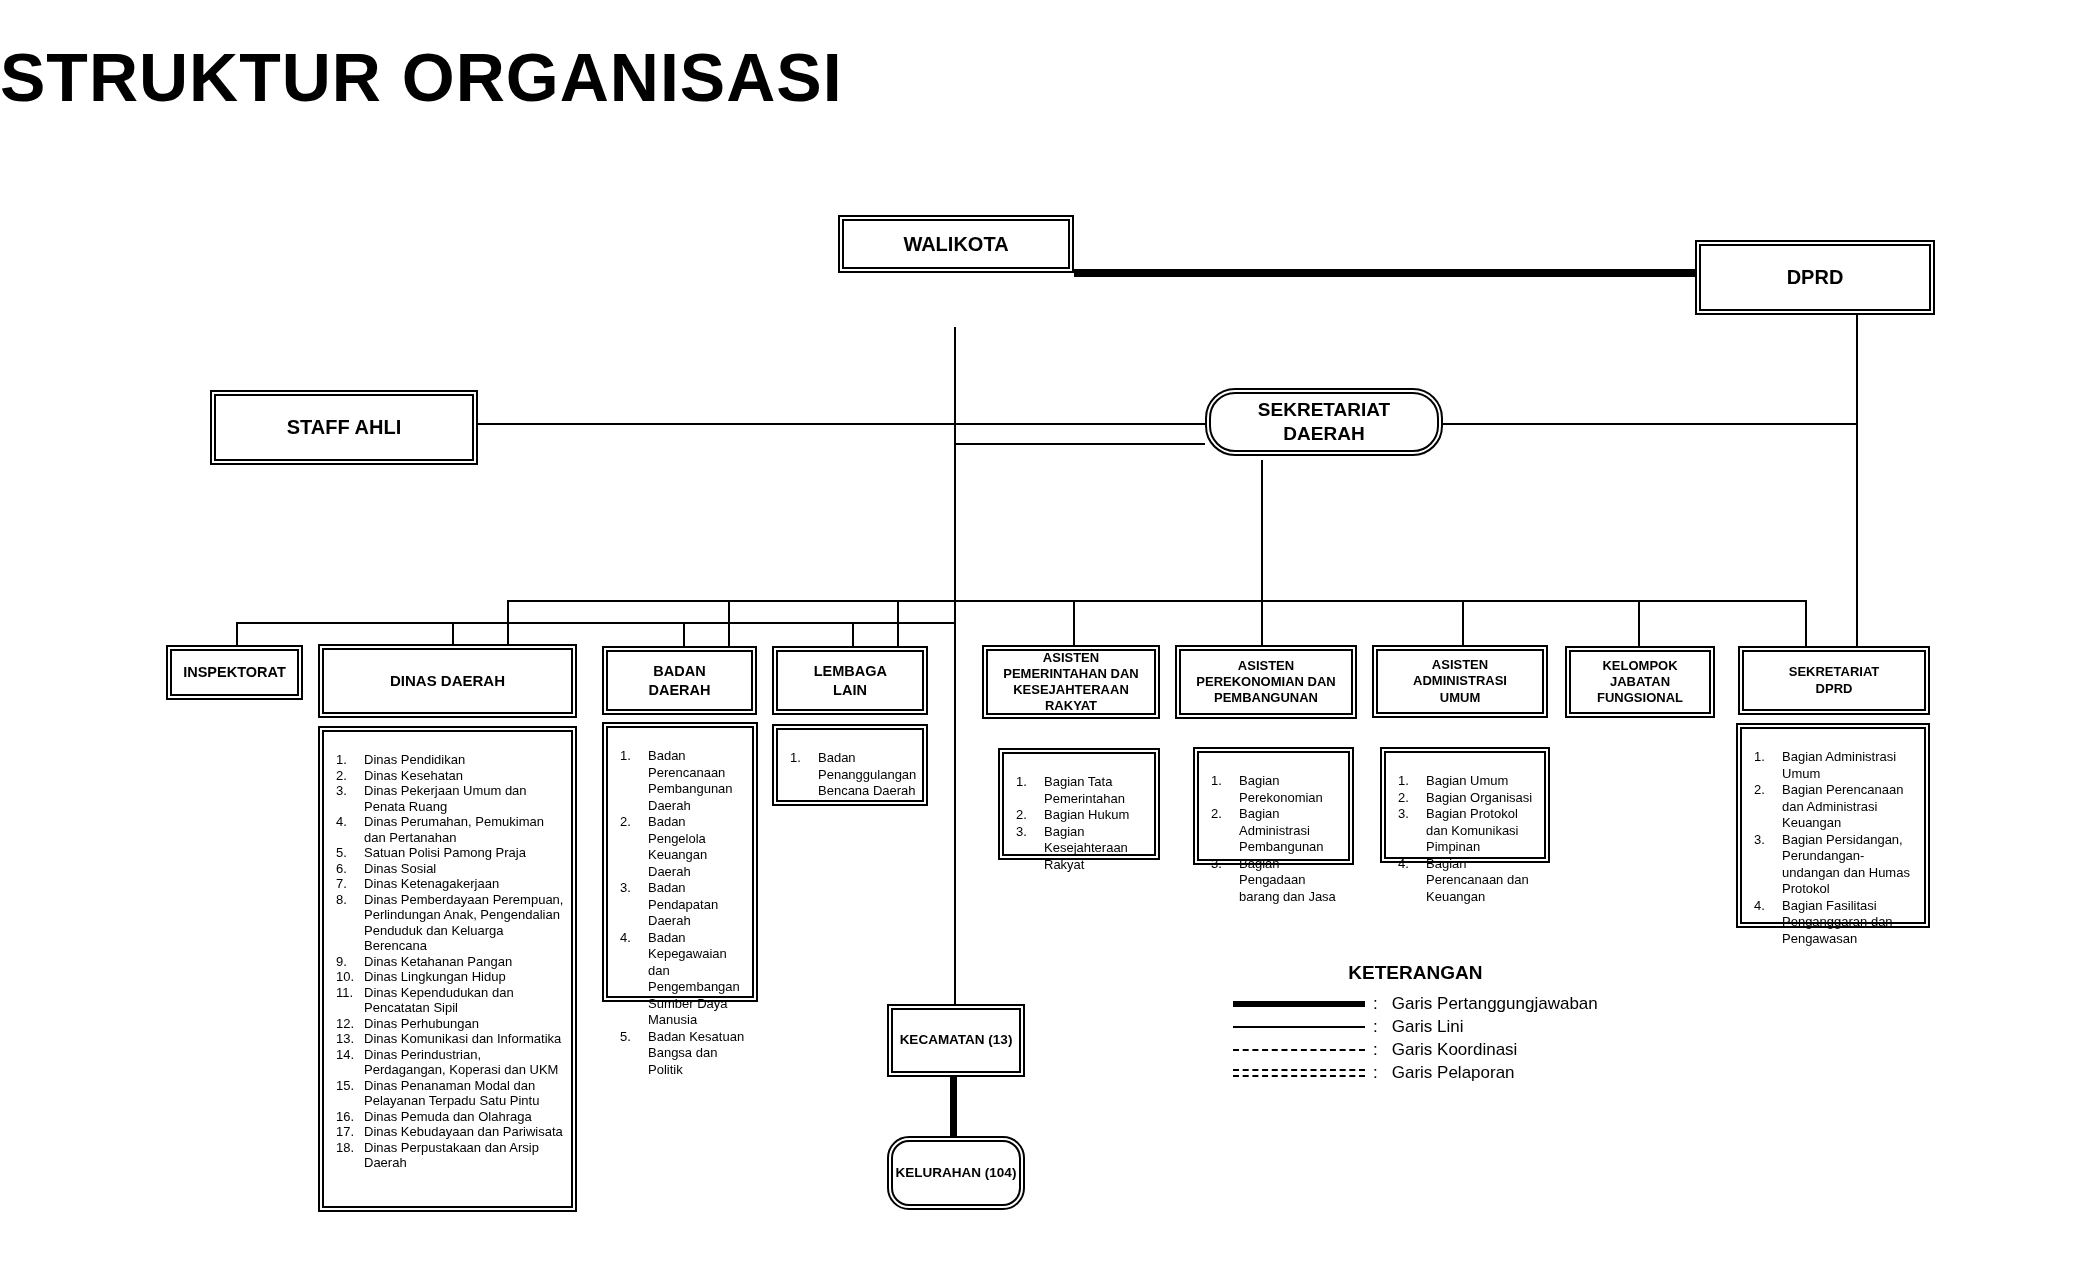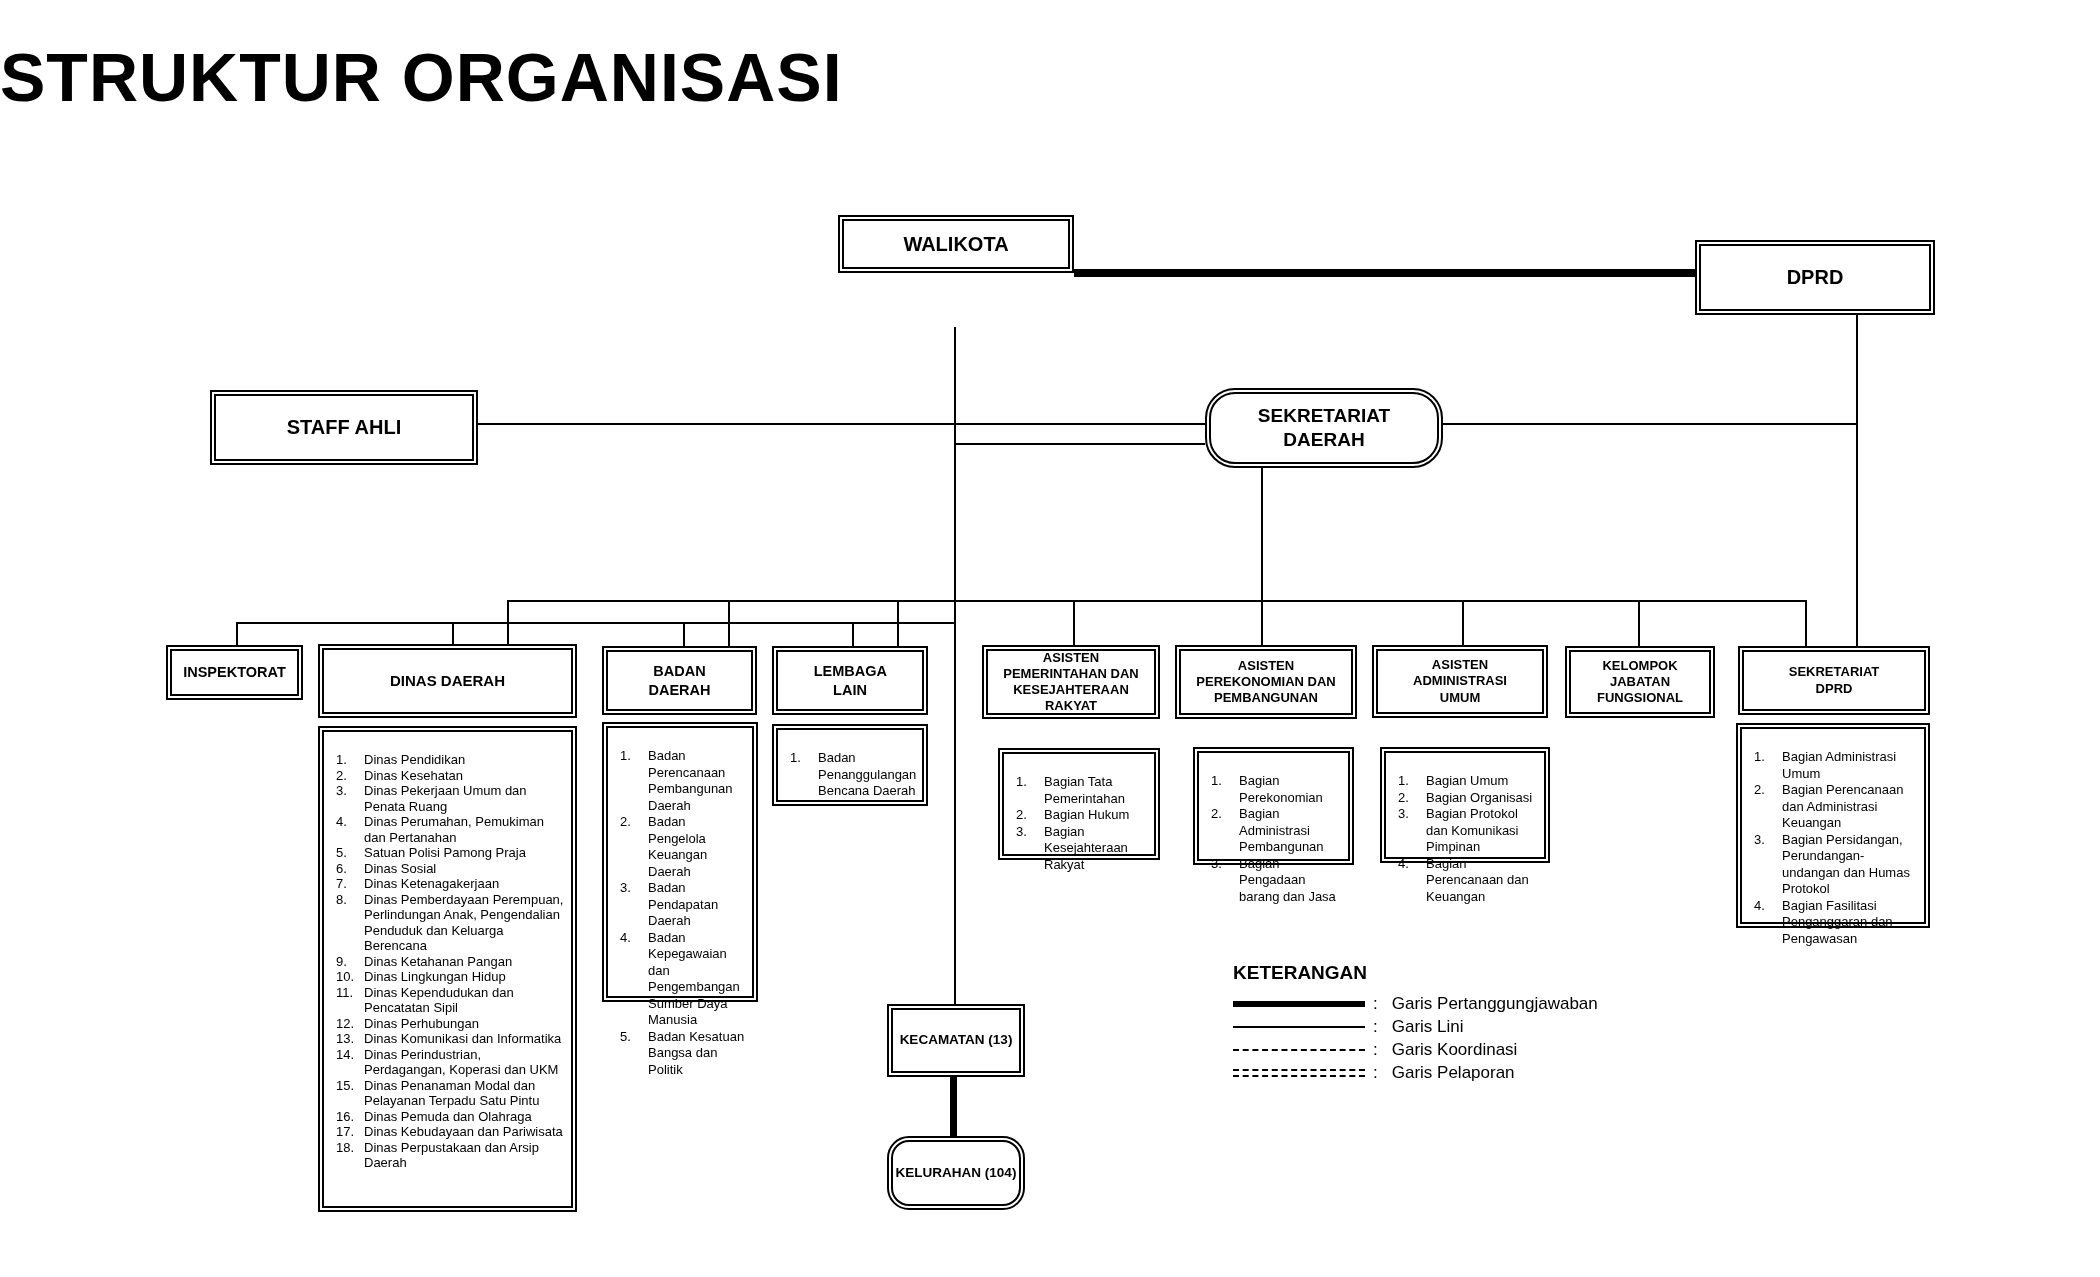--- a/index.html
+++ b/index.html
@@ -6,21 +6,21 @@
   body{font-family:"Liberation Sans", sans-serif; color:#000;}
   .canvas{position:relative;width:2100px;height:1277px;background:#fff;overflow:hidden;}
   .title{position:absolute;left:0;right:0;top:38px;font-size:68px;font-weight:bold;letter-spacing:1px;}
   .dbox{position:absolute;border:6px double #000;background:#fff;display:flex;align-items:center;justify-content:center;text-align:center;font-weight:bold;line-height:1.25;box-sizing:border-box;}
   .dlist{position:absolute;border:6px double #000;background:#fff;box-sizing:border-box;padding:20px 6px 8px 12px;font-size:13px;text-align:left;}
   .dlist .li{display:flex;line-height:16.5px;}
   .dlist.tight .li{line-height:15.5px;}
   .dlist .num{width:28px;flex:0 0 28px;}
   .dlist .txt{flex:1;}
   .hline,.vline{position:absolute;background:#000;}
-  .legend{position:absolute;left:1233px;top:962px;}
+  .legend{position:absolute;left:1233px;top:962px;text-align:center;}
   .legend-title{font-weight:bold;font-size:19px;margin-bottom:8px;}
   .legend-row{display:flex;align-items:center;height:23px;font-size:17px;}
   .legend-sample{width:132px;flex:0 0 132px;margin-right:8px;}
   .ls-thick{height:6px;background:#000;}
   .ls-thin{height:2px;background:#000;}
   .ls-dashed{height:0;border-top:2px dashed #000;}
   .ls-double{height:4px;border-top:2px dashed #000;border-bottom:2px dashed #000;}
   .legend-colon{margin-right:14px;}
   .nowrap{white-space:nowrap;}
 </style>
@@ -59,21 +59,21 @@
   <div class="dbox" style="left:838px;top:215px;width:236px;height:58px;font-size:20px;">
     <span>WALIKOTA</span>
   </div>
   <div class="dbox" style="left:1695px;top:240px;width:240px;height:75px;font-size:20px;">
     <span>DPRD</span>
   </div>
 
   <div class="dbox" style="left:210px;top:390px;width:268px;height:75px;font-size:20px;text-align:center;">
     <span>STAFF AHLI</span>
   </div>
-  <div class="dbox" style="left:1205px;top:388px;width:238px;height:80px;font-size:19px;padding:8px 8px;border-radius:30px;">
+  <div class="dbox" style="left:1205px;top:388px;width:238px;height:68px;font-size:19px;padding:8px 8px;border-radius:30px;">
     <span>SEKRETARIAT DAERAH</span>
   </div>
 
   <div class="dbox nowrap" style="left:166px;top:645px;width:137px;height:55px;font-size:14.5px;">
     <span>INSPEKTORAT</span>
   </div>
   <div class="dbox" style="left:318px;top:644px;width:259px;height:74px;font-size:15px;">
     <span>DINAS DAERAH</span>
   </div>
   <div class="dbox" style="left:602px;top:646px;width:155px;height:69px;font-size:14.5px;padding:0 24px;">

